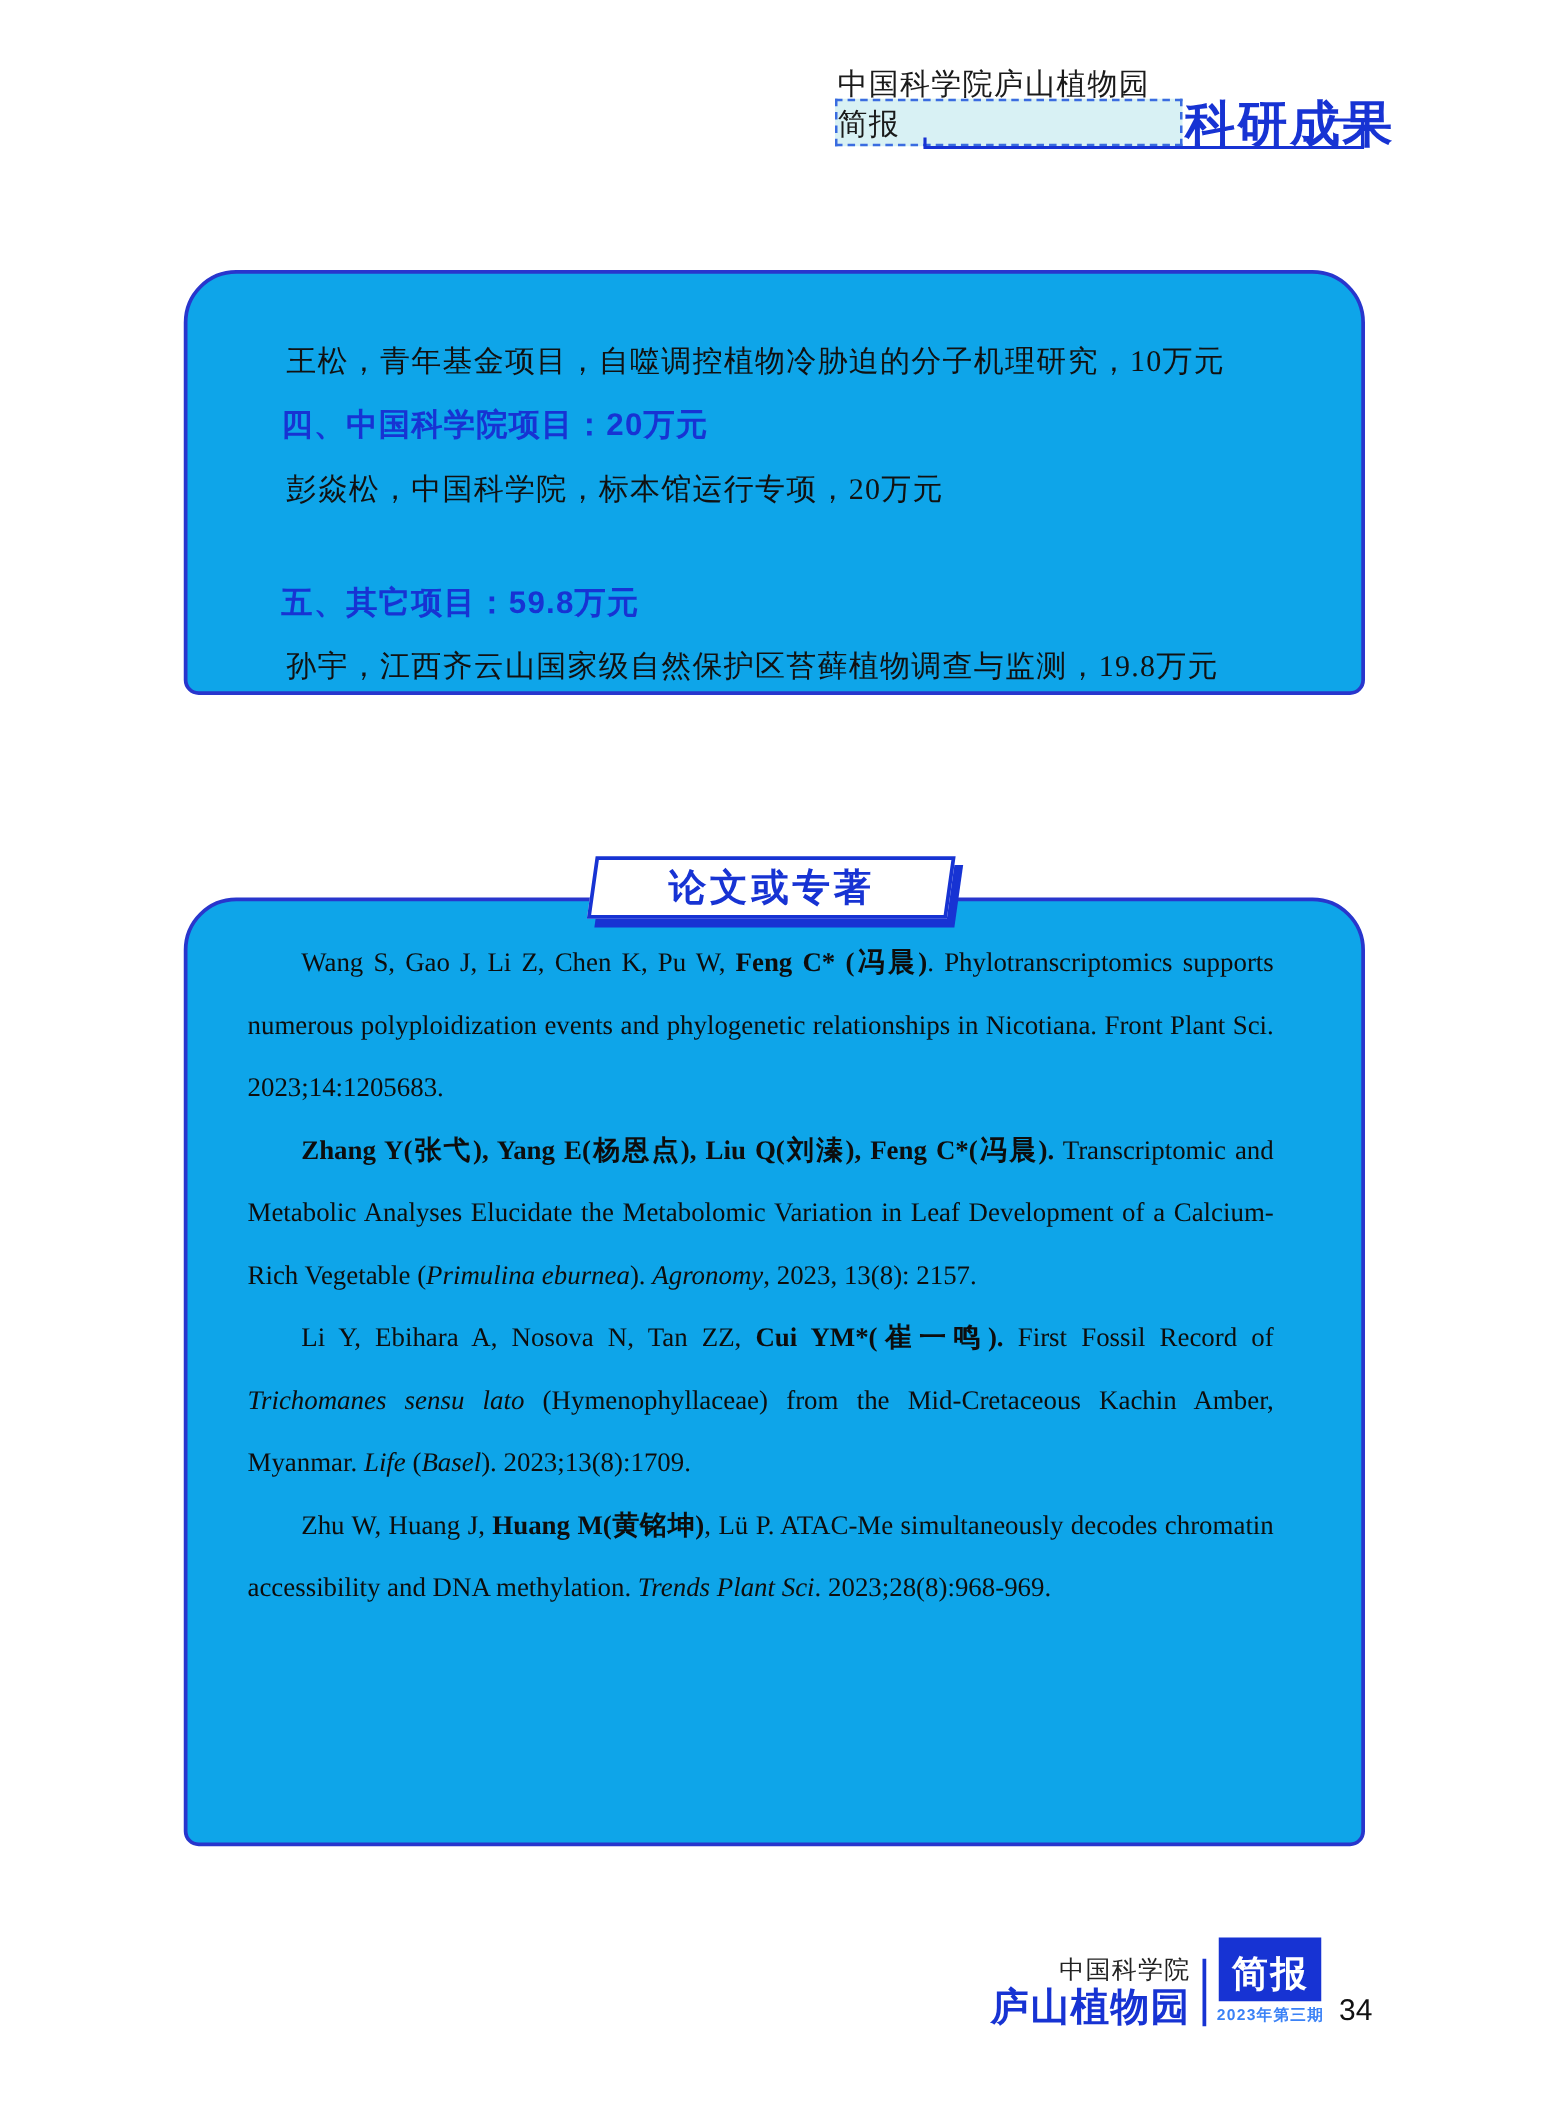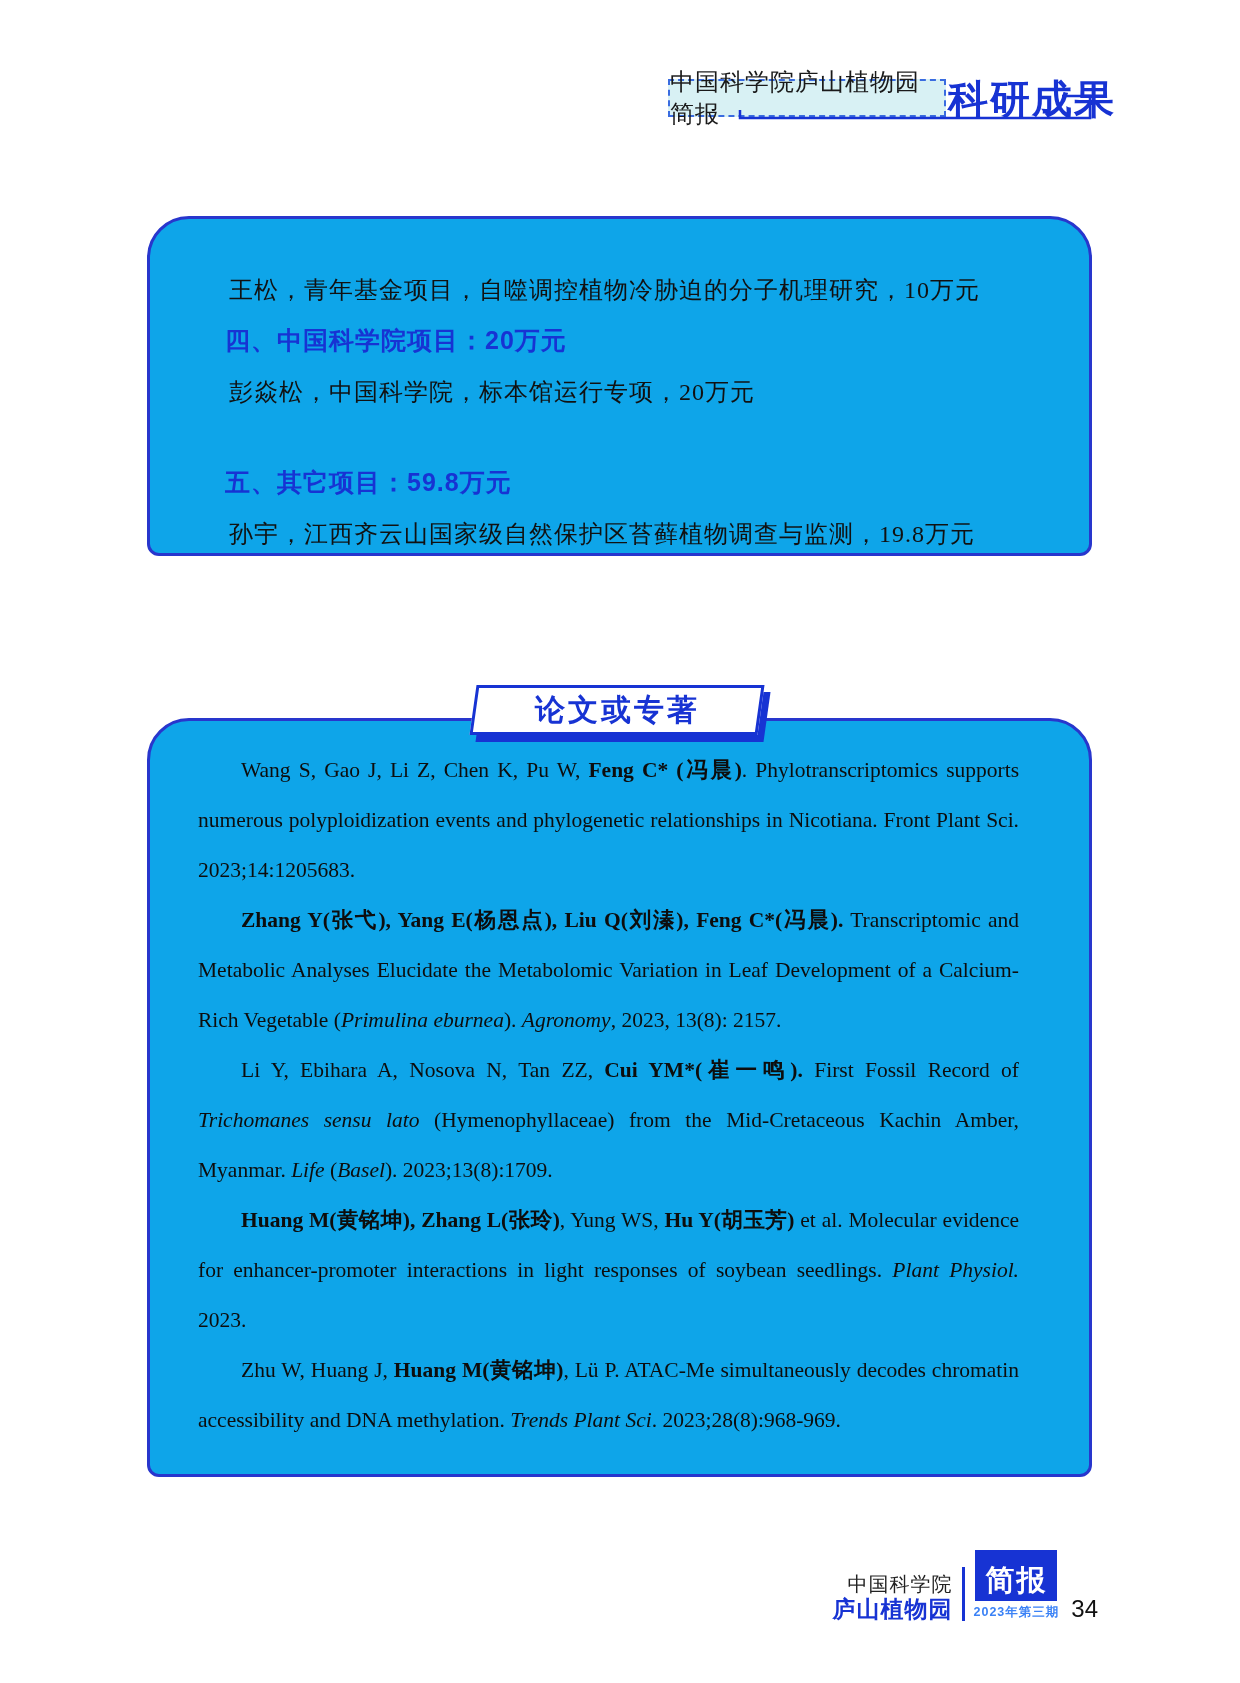--- a/index.html
+++ b/index.html
@@ -2,21 +2,21 @@
 <html><head>
 <meta charset="utf-8">
 <style>
   html,body{margin:0;padding:0;background:#ffffff;}
   .page{position:relative;width:1240px;height:1683px;background:#ffffff;overflow:hidden;
         font-family:"Liberation Serif","DejaVu Serif",serif;}
 
   
   .hdr-tag{position:absolute;left:668px;top:79px;width:274px;height:34px;
            background:#d8f1f4;border:2px dashed #3a6ce0;
-           display:flex;align-items:center;justify-content:center;
+           display:flex;align-items:flex-end;justify-content:center;
            font-family:"Liberation Sans","DejaVu Sans",sans-serif;
            font-size:24px;color:#1a1a1a;letter-spacing:1px;}
   .hdr-title{position:absolute;left:948px;top:72px;
              font-family:"Liberation Sans","DejaVu Sans",sans-serif;
              font-weight:900;font-size:40px;color:#1733d3;letter-spacing:2px;}
   .hdr-bracket{position:absolute;left:625px;top:70px;}
 
   
   .infobox{position:absolute;left:147px;width:945px;background:#0ea5e9;
            border:3px solid #2836cd;border-radius:42px 42px 12px 12px;box-sizing:border-box;}
@@ -41,21 +41,21 @@
 
   
   .pubs{padding:24px 70px 0 48px;}
   .pub-p{margin:0;font-size:21.5px;line-height:50px;color:#0d0d0d;
          text-align:justify;text-indent:2em;}
 
   
   .footer{position:absolute;right:142px;top:1550px;display:flex;align-items:flex-end;}
   .f-org{text-align:right;font-family:"Liberation Sans","DejaVu Sans",sans-serif;line-height:1;}
   .f-org-top{font-size:20px;color:#222222;letter-spacing:1px;margin-bottom:4px;text-align:right;}
-  .f-org-main{font-size:23px;font-weight:900;color:#1733d3;letter-spacing:1px;}
+  .f-org-main{font-size:31px;font-weight:900;color:#1733d3;letter-spacing:1px;}
   .f-div{width:3px;height:54px;background:#1733d3;margin:0 8px 0 10px;}
   .f-bulletin{display:flex;flex-direction:column;align-items:center;
               font-family:"Liberation Sans","DejaVu Sans",sans-serif;}
   .f-jb{background:#1733d3;color:#ffffff;font-weight:900;font-size:29px;
         letter-spacing:2px;padding:16px 10px 6px 10px;line-height:1;}
   .f-issue{font-size:12.5px;font-weight:bold;color:#3b82f6;margin-top:3px;letter-spacing:1px;}
   .f-page{font-size:24px;color:#111111;margin-left:12px;line-height:1;
           font-family:"Liberation Sans","DejaVu Sans",sans-serif;}
 </style>
 </head>
@@ -87,21 +87,20 @@
 
   <div class="banner">
     <span>论文或专著</span>
   </div>
 
   <div class="infobox box2">
     <div class="pubs">
       <p class="pub-p"><span>Wang S, Gao J, Li Z, Chen K, Pu W, </span><span style="font-weight: bold;">Feng C* (冯晨)</span><span>. Phylotranscriptomics supports numerous polyploidization events and phylogenetic relationships in </span><span style="">Nicotiana. Front Plant Sci.</span><span> 2023;14:1205683.</span></p>
       <p class="pub-p"><span style="font-weight: bold;">Zhang Y(张弋), Yang E(杨恩点), Liu Q(刘溱), Feng C*(冯晨).</span><span> Transcriptomic and Metabolic Analyses Elucidate the Metabolomic Variation in Leaf Development of a Calcium-Rich Vegetable (</span><span style="font-style: italic;">Primulina eburnea</span><span>). </span><span style="font-style: italic;">Agronomy</span><span>, 2023, 13(8): 2157.</span></p>
       <p class="pub-p"><span>Li Y, Ebihara A, Nosova N, Tan ZZ, </span><span style="font-weight: bold;">Cui YM*(崔一鸣).</span><span> First Fossil Record of </span><span style="font-style: italic;">Trichomanes sensu lato</span><span> (Hymenophyllaceae) from the Mid-Cretaceous Kachin Amber, Myanmar. </span><span style="font-style: italic;">Life</span><span> (</span><span style="font-style: italic;">Basel</span><span>). 2023;13(8):1709.</span></p>
-      <p class="pub-p"><span style="font-weight: bold;">Huang M(黄铭坤), Zhang L(张玲)</span><span>, Yung WS, </span><span style="font-weight: bold;">Hu Y(胡玉芳)</span><span> et al. Molecular evidence for enhancer-promoter interactions in light responses of soybean seedlings. </span><span style="font-style: italic;">Plant Physiol.</span><span> 2023.</span></p>
       <p class="pub-p"><span>Zhu W, Huang J, </span><span style="font-weight: bold;">Huang M(黄铭坤)</span><span>, Lü P. ATAC-Me simultaneously decodes chromatin accessibility and DNA methylation. </span><span style="font-style: italic;">Trends Plant Sci</span><span>. 2023;28(8):968-969.</span></p>
     </div>
   </div>
 
   <div class="footer">
     <div class="f-org">
       <div class="f-org-top">中国科学院</div>
       <div class="f-org-main">庐山植物园</div>
     </div>
     <div class="f-div"></div>

